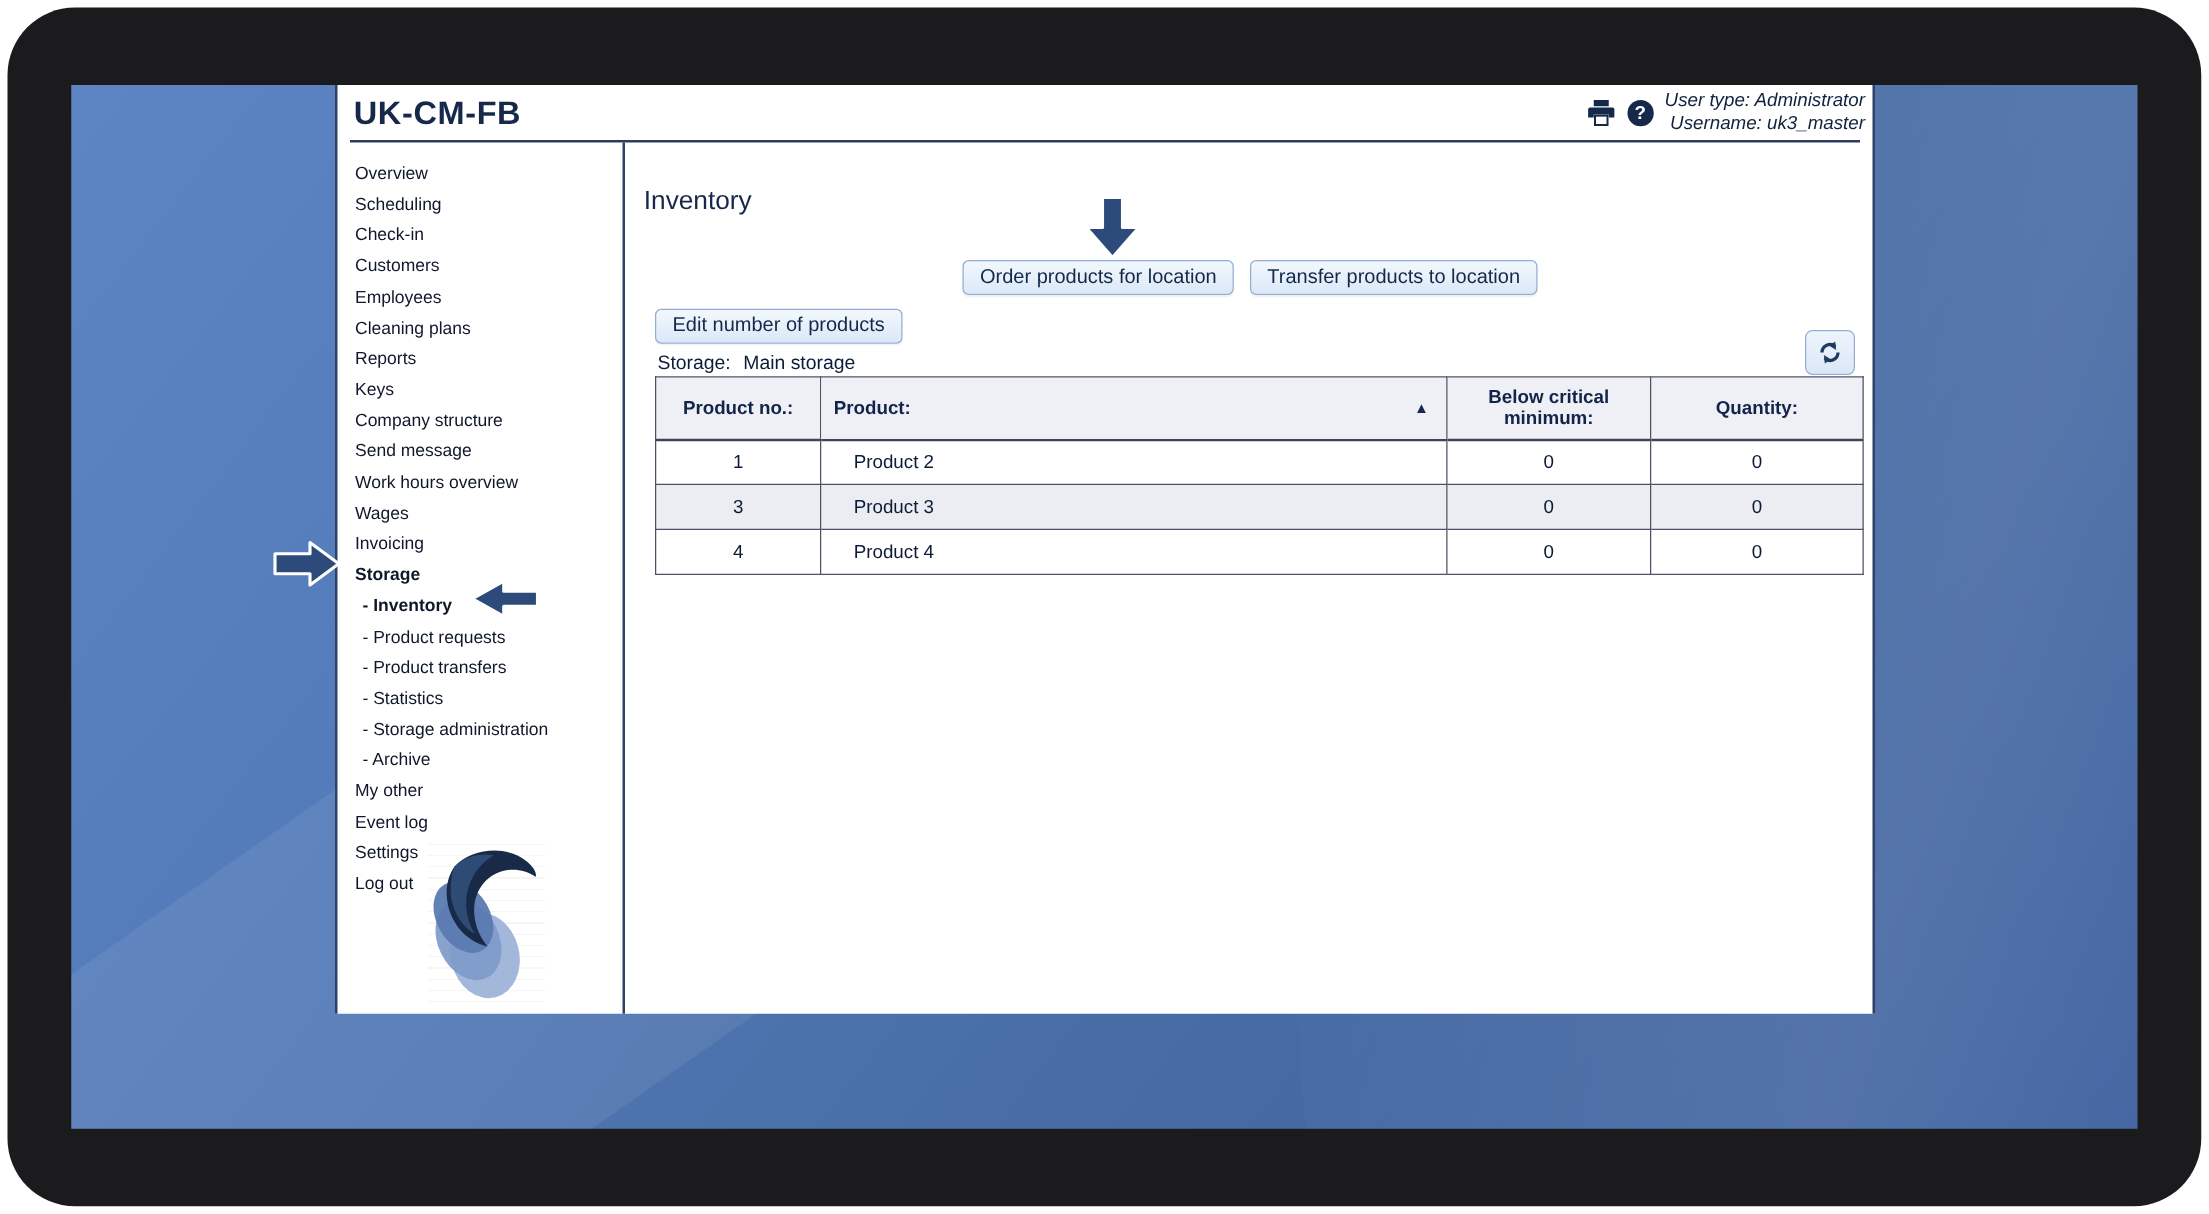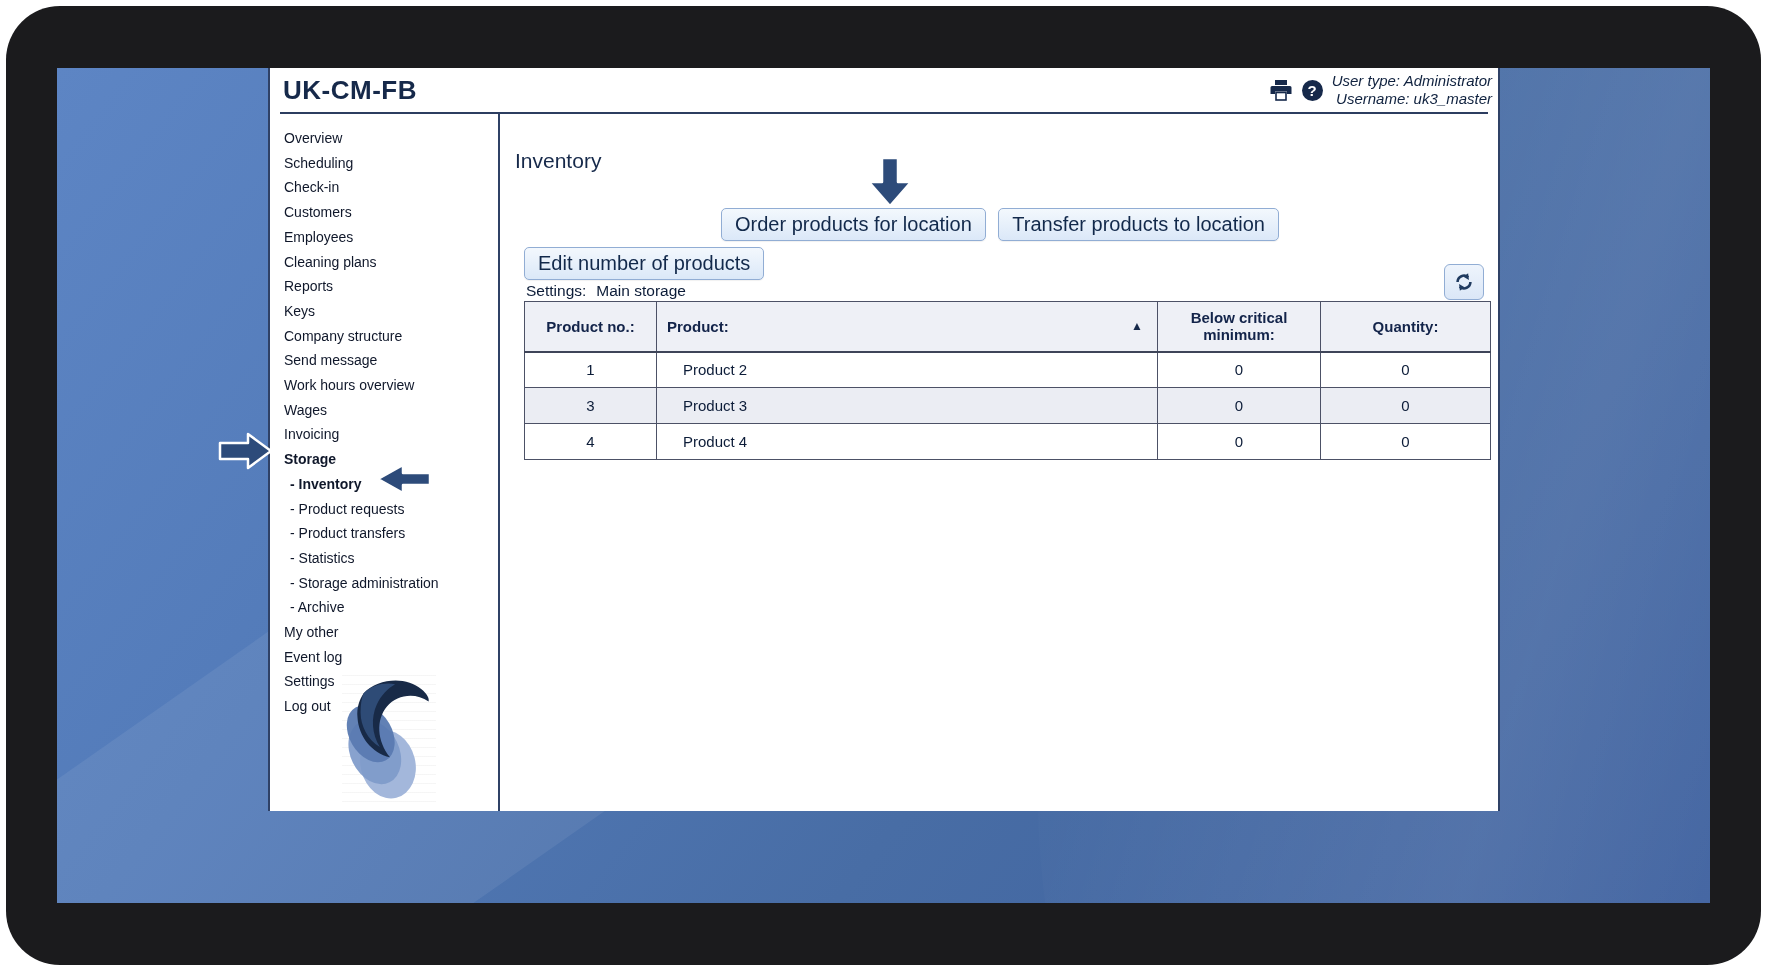--- a/index.html
+++ b/index.html
@@ -37,21 +37,21 @@
   .si.bold{font-weight:bold;}
   .logo{position:absolute;left:72px;bottom:4px;width:94px;height:132px;
     background:repeating-linear-gradient(180deg,rgba(120,120,120,0.07) 0 1px,transparent 1px 9px);}
   .logo svg{width:100%;height:100%;}
 
   .content{position:absolute;top:46px;left:232px;right:0;bottom:0;}
   .page-title{position:absolute;left:13px;top:3px;font-size:21px;font-weight:normal;color:#16294a;margin-top:32px;}
   .desc{position:absolute;left:13px;top:31px;width:975px;font-size:15.5px;line-height:19.5px;color:#0c1c38;}
   .btn-row{position:absolute;top:94px;left:0;width:100%;text-align:center;}
   .btn{display:inline-block;background:linear-gradient(#f3f8fd,#dbe8f8);border:1px solid #91add4;
-    border-radius:5px;color:#12294b;font-size:20px;padding:4px 13px;font-family:inherit;cursor:pointer;
+    border-radius:5px;color:#12294b;font-size:16px;padding:4px 13px;font-family:inherit;cursor:pointer;
     box-shadow:0 1px 1px rgba(0,0,0,0.06);}
   .btn + .btn{margin-left:8px;}
   .edit-btn{position:absolute;left:22px;top:133px;}
   .storage-line{position:absolute;left:24px;top:168px;font-size:15.5px;color:#0c1c38;}
   .storage-line .val{margin-left:10px;}
   .refresh{position:absolute;right:14px;top:150px;width:38px;height:34px;
     background:linear-gradient(#eef4fc,#dbe7f7);border:1px solid #91add4;border-radius:6px;
     display:flex;align-items:center;justify-content:center;cursor:pointer;}
 
   table.inv{position:absolute;left:22px;top:187px;width:966px;border-collapse:collapse;
@@ -142,21 +142,21 @@
       <div class="page-title">Inventory</div>
 
       <div class="btn-row">
         <button class="btn">Order products for location</button>
         <button class="btn">Transfer products to location</button>
       </div>
 
       <button class="btn edit-btn">Edit number of products</button>
 
       <div class="storage-line">
-        <span>Settings:</span><span class="val">Main storage</span>
+        <span>Storage:</span><span class="val">Main storage</span>
       </div>
 
       <div class="refresh">
         <svg width="22" height="22" viewBox="0 0 24 24">
           <g fill="none" stroke="#1f3a5f" stroke-width="2.8">
             <path d="M19 12a7 7 0 0 1-11.6 5.2"></path>
             <path d="M5 12a7 7 0 0 1 11.6-5.2"></path>
           </g>
           <polygon points="7.5,21.5 6.6,14.2 12.6,17.8" fill="#1f3a5f"></polygon>
           <polygon points="16.5,2.5 17.4,9.8 11.4,6.2" fill="#1f3a5f"></polygon>

